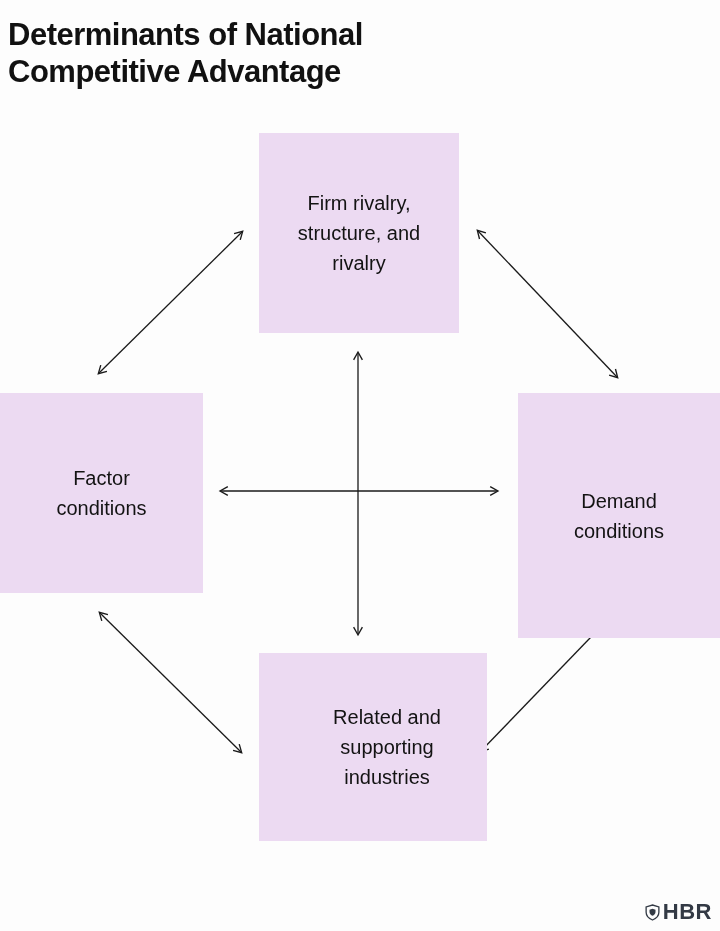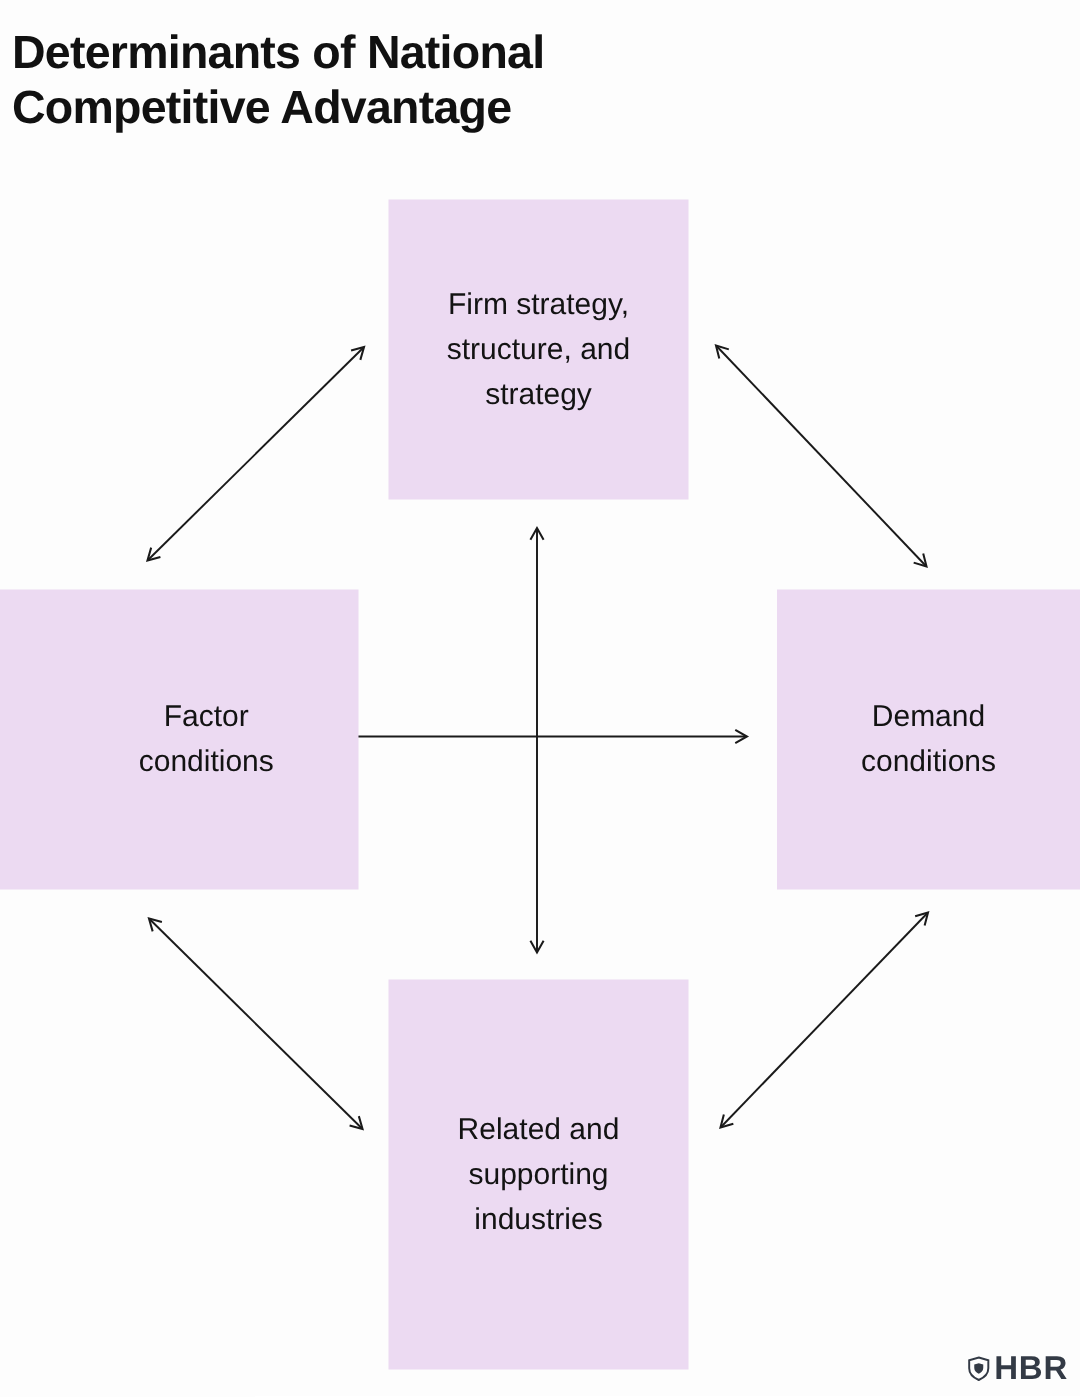--- a/index.html
+++ b/index.html
@@ -41,23 +41,23 @@
     align-items: center;
     justify-content: center;
     text-align: center;
   }
   .node-label {
     font-size: 20px;
     line-height: 30px;
     color: #131313;
   }
   .node-top    { left: 259px; top: 133px; width: 200px; height: 200px; }
-  .node-left   { left: 0px;   top: 393px; width: 203px; height: 200px; padding-left: 36px; }
-  .node-right  { left: 518px; top: 393px; width: 202px; height: 200px; }
-  .node-bottom { left: 259px; top: 653px; width: 200px; height: 260px; }
+  .node-left   { left: 0px;   top: 393px; width: 203px; height: 200px; }
+  .node-right  { left: 518px; top: 393px; width: 202px; height: 245px; }
+  .node-bottom { left: 259px; top: 653px; width: 200px; height: 188px; padding-left: 28px; }
 
   .node-top    .node-label { max-width: 180px; }
   .node-left   .node-label { max-width: 120px; }
   .node-right  .node-label { max-width: 120px; }
   .node-bottom .node-label { max-width: 150px; }
 
   .footer-logo {
     position: absolute;
     right: 8px;
     bottom: 6px;
@@ -88,21 +88,21 @@
     </defs>
     <line x1="242" y1="232" x2="99" y2="373" stroke="#1a1a1a" stroke-width="1.3" marker-start="url(#ah)" marker-end="url(#ah)"></line>
     <line x1="478" y1="231" x2="617" y2="377" stroke="#1a1a1a" stroke-width="1.3" marker-start="url(#ah)" marker-end="url(#ah)"></line>
     <line x1="221" y1="491" x2="497" y2="491" stroke="#1a1a1a" stroke-width="1.3" marker-start="url(#ah)" marker-end="url(#ah)"></line>
     <line x1="358" y1="353" x2="358" y2="634" stroke="#1a1a1a" stroke-width="1.3" marker-start="url(#ah)" marker-end="url(#ah)"></line>
     <line x1="100" y1="613" x2="241" y2="752" stroke="#1a1a1a" stroke-width="1.3" marker-start="url(#ah)" marker-end="url(#ah)"></line>
     <line x1="618" y1="609" x2="481" y2="751" stroke="#1a1a1a" stroke-width="1.3" marker-start="url(#ah)" marker-end="url(#ah)"></line>
   </svg>
 
   <div class="node node-top">
-    <div class="node-label">Firm strategy, structure, and strategy</div>
+    <div class="node-label">Firm rivalry, structure, and rivalry</div>
   </div>
 
   <div class="node node-left">
     <div class="node-label">Factor conditions</div>
   </div>
 
   <div class="node node-right">
     <div class="node-label">Demand conditions</div>
   </div>
 

